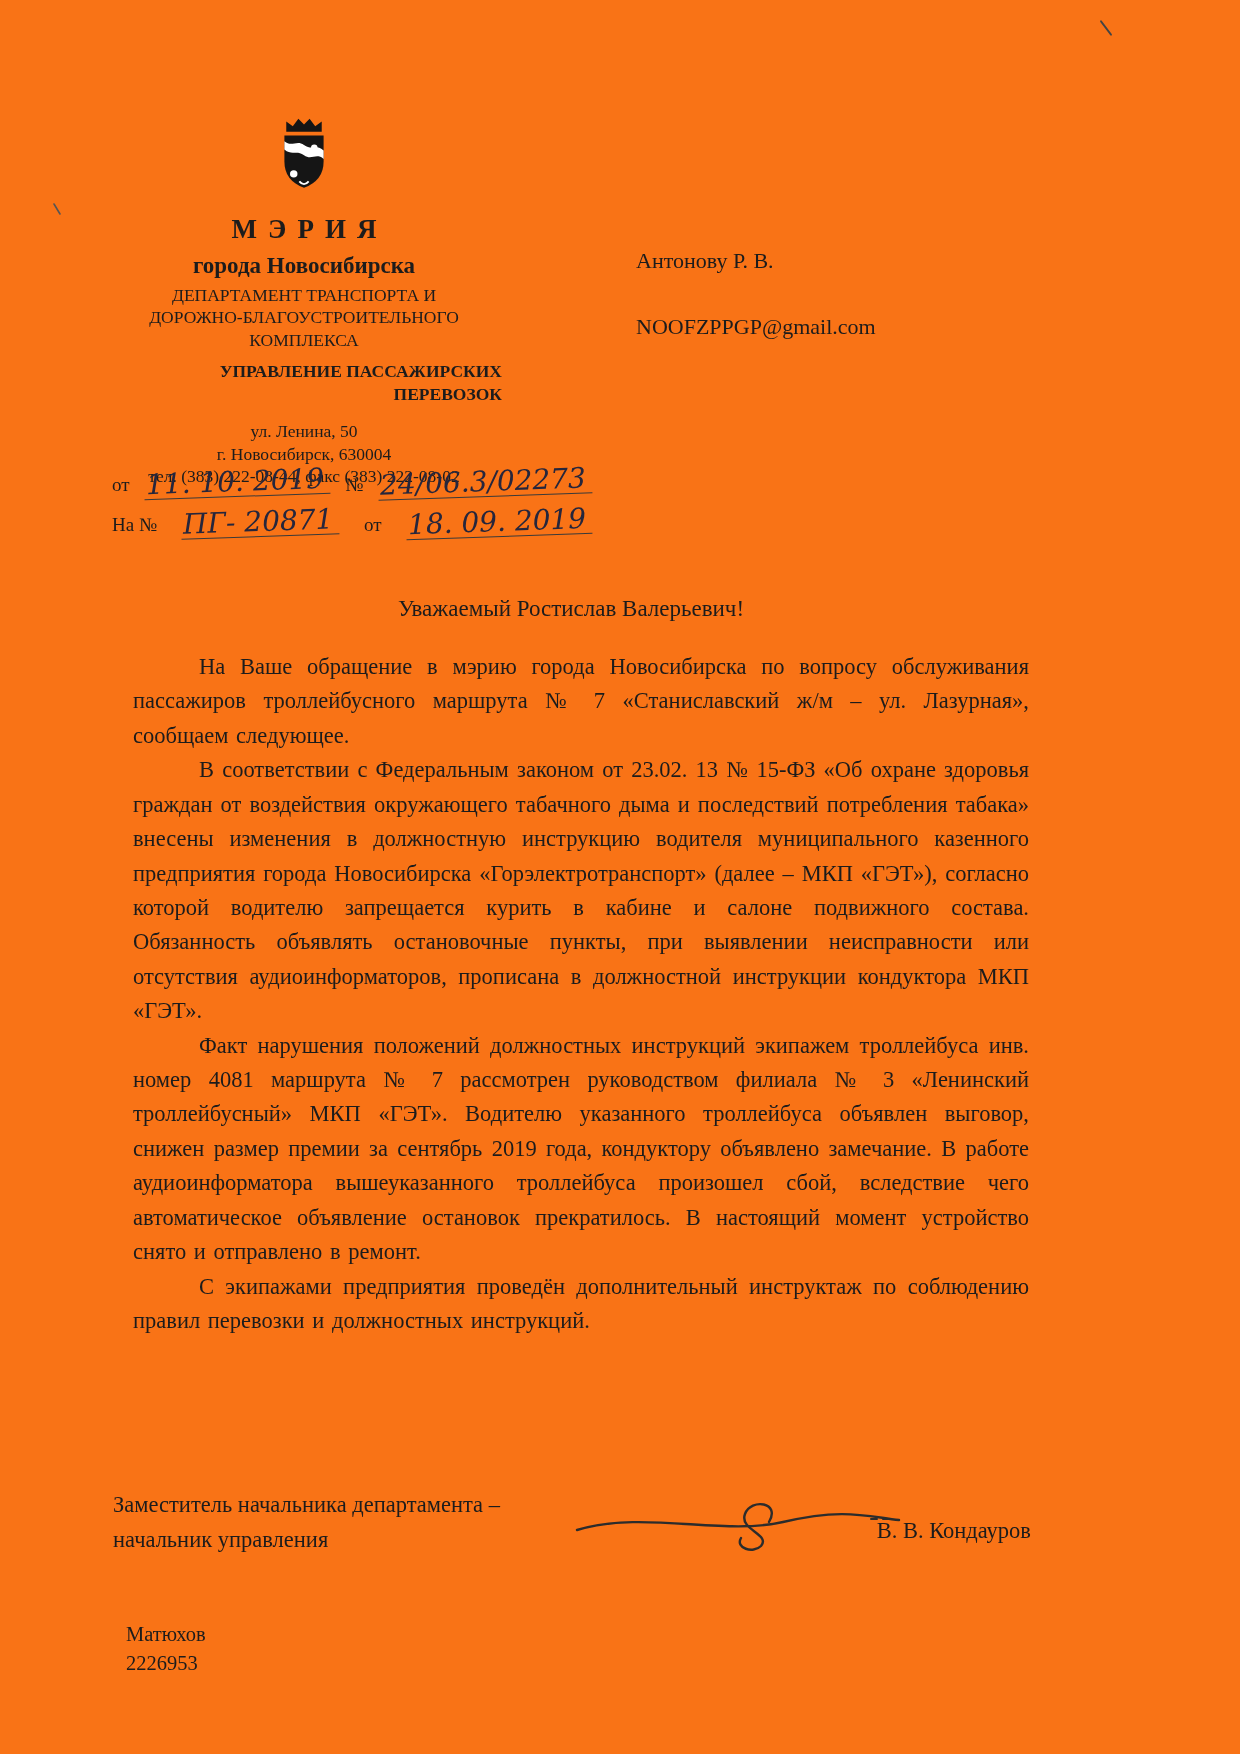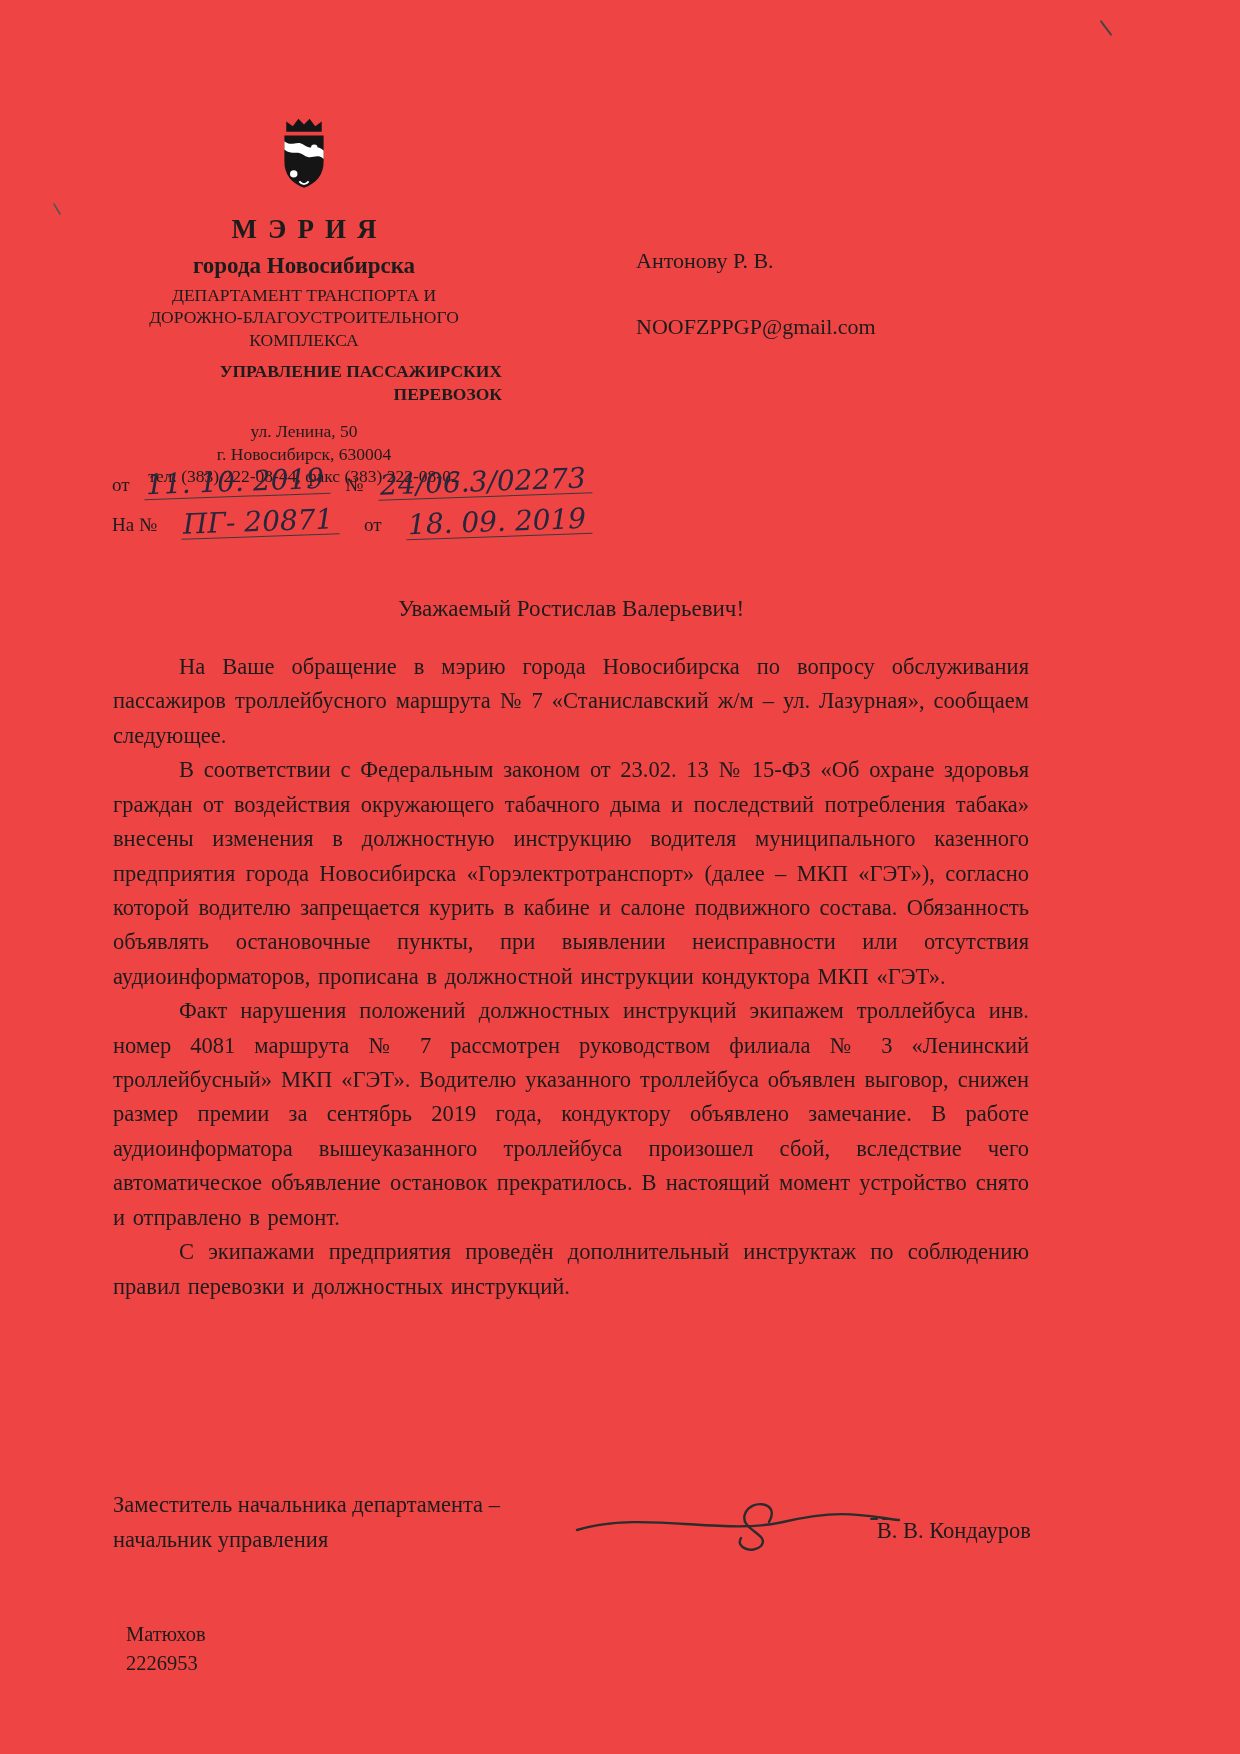--- a/index.html
+++ b/index.html
@@ -1,19 +1,19 @@
 <!DOCTYPE html>
 <html><head>
 <meta charset="utf-8">
 <style>
   * { margin:0; padding:0; box-sizing:border-box; }
   html,body { background:#9a9a9a; }
   .page {
     position:relative; width:1240px; height:1754px; margin:0 auto;
-    background:#ef4444; font-family:"Liberation Serif", serif; color:#1c1c1c;
+    background:#f97316; font-family:"Liberation Serif", serif; color:#1c1c1c;
     overflow:hidden;
   }
   
   .letterhead { position:absolute; left:106px; top:116px; width:396px; text-align:center; }
   .emblem { width:84px; height:84px; display:block; margin:0 auto 14px auto; }
   .org1 { font-size:27px; font-weight:bold; letter-spacing:11px; text-indent:11px; }
   .org2 { font-size:23px; font-weight:bold; margin-top:8px; }
   .dept { font-size:17.5px; margin-top:5px; line-height:1.28; }
   .division { font-size:17.5px; font-weight:bold; margin-top:9px; line-height:1.28;text-align:right; }
   .addr { font-size:17.5px; margin-top:15px; line-height:1.3; }
@@ -29,20 +29,21 @@
   }
   
   .recipient { position:absolute; left:636px; top:248px; font-size:22px; }
   .recipient .email { margin-top:40px; }
   
   .salutation { position:absolute; left:113px; top:596px; width:916px; text-align:center; font-size:23px; }
   .body-text { position:absolute; left:113px; top:650px; width:916px; }
   .body-text p {
     font-size:22.5px; line-height:1.53; text-align:justify; text-indent:66px;
     word-spacing:2px;
+    margin-left:20px;
   }
   
   .sign-block { position:absolute; left:113px; top:1488px; width:918px; height:90px; }
   .sign-title { font-size:22.5px; line-height:1.55; }
   .sign-svg { position:absolute; left:460px; top:2px; width:330px; height:64px; }
   .sign-name { position:absolute; right:0; top:30px; font-size:22.5px; }
   
   .footer { position:absolute; left:126px; top:1620px; font-size:20.5px; line-height:1.4; }
   
   .mark-tr { position:absolute; left:1096px; top:18px; width:20px; height:20px; }

